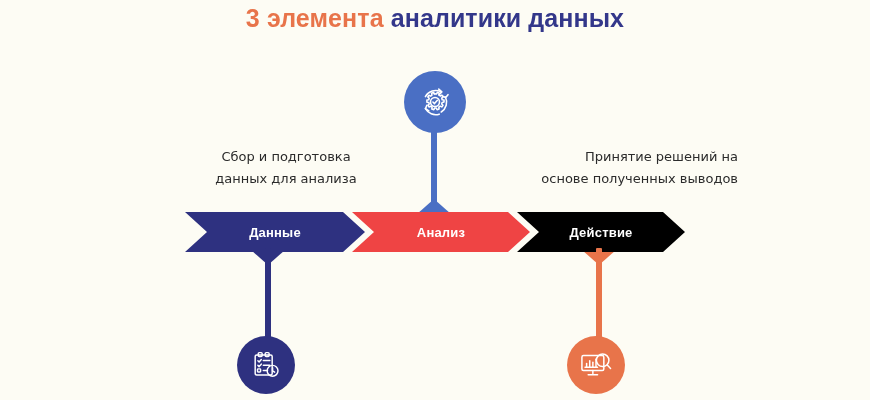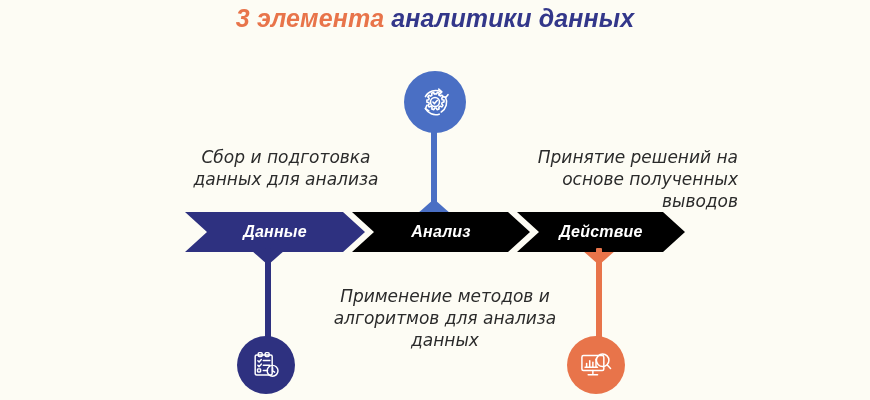--- a/index.html
+++ b/index.html
@@ -13,21 +13,20 @@
     background: #fdfcf4;
     font-family: "Liberation Sans", "DejaVu Sans", sans-serif;
     overflow: hidden;
     position: relative;
   }
   #canvas {
     position: relative;
     width: 870px;
     height: 296px;
     background: #fdfcf4;
-    font-style: italic;
   }
 
   
   .title {
     position: absolute;
     left: 0;
     top: 4px;
     width: 870px;
     text-align: center;
     font-size: 25px;
@@ -36,21 +35,21 @@
     white-space: nowrap;
   }
   .title .accent { color: #e8744a; }
   .title .main   { color: #33378a; }
 
   
   .caption {
     position: absolute;
     text-align: center;
     color: #2b2b2b;
-    font-size: 17px;
+    font-size: 13px;
     line-height: 22px;
     font-family: "DejaVu Sans", "Liberation Sans", sans-serif;
     white-space: pre-line;
   }
   #caption-left   { left: 178px; top: 146px; width: 216px; }
   #caption-right  { left: 492px; top: 146px; width: 246px; text-align: right; }
   #caption-center { left: 325px; top: 285px; width: 240px; }
 
   
   .connector {
@@ -71,26 +70,26 @@
   .chev {
     position: absolute;
     top: 0;
     height: 40px;
     -webkit-clip-path: polygon(0 0, calc(100% - 22px) 0, 100% 50%, calc(100% - 22px) 100%, 0 100%, 22px 50%);
     clip-path: polygon(0 0, calc(100% - 22px) 0, 100% 50%, calc(100% - 22px) 100%, 0 100%, 22px 50%);
     display: flex;
     align-items: center;
     justify-content: center;
     color: #ffffff;
-    font-size: 16px;
+    font-size: 13px;
     font-weight: bold;
     letter-spacing: 0.2px;
   }
   #chev-data   { left: 185px; width: 180px; background: #2e3180; }
-  #chev-analysis { left: 352px; width: 178px; background: #000000; align-items: center; }
+  #chev-analysis { left: 352px; width: 178px; background: #ef4444; align-items: center; }
   #chev-action { left: 517px; width: 168px; background: #000000; }
 
   
   .notch {
     position: absolute;
     width: 34px;
     height: 15px;
   }
   .notch-up {
     -webkit-clip-path: polygon(50% 0, 100% 100%, 0 100%);
@@ -170,23 +169,20 @@
       <span>Анализ</span>
     </div>
     <div class="chev" id="chev-action">
       <span>Действие</span>
     </div>
   </div>
 
   <div class="connector" id="connector-left"></div>
   <div class="connector" id="connector-right"></div>
 
-  <div class="caption" id="caption-center">Применение методов и
-алгоритмов для анализа
-данных</div>
 
   <div class="circle" id="circle-bottom-left">
     <span>
       <svg width="34" height="34" viewBox="0 0 44 44" fill="none" stroke="#ffffff" stroke-width="1.9" stroke-linecap="round" stroke-linejoin="round">
 
         <path d="M10 9 h18 a2 2 0 0 1 2 2 v22 a2 2 0 0 1 -2 2 h-18 a2 2 0 0 1 -2 -2 v-22 a2 2 0 0 1 2 -2 z"></path>
 
         <rect x="12" y="6" width="5" height="5" rx="1.2"></rect>
         <rect x="21" y="6" width="5" height="5" rx="1.2"></rect>
 

